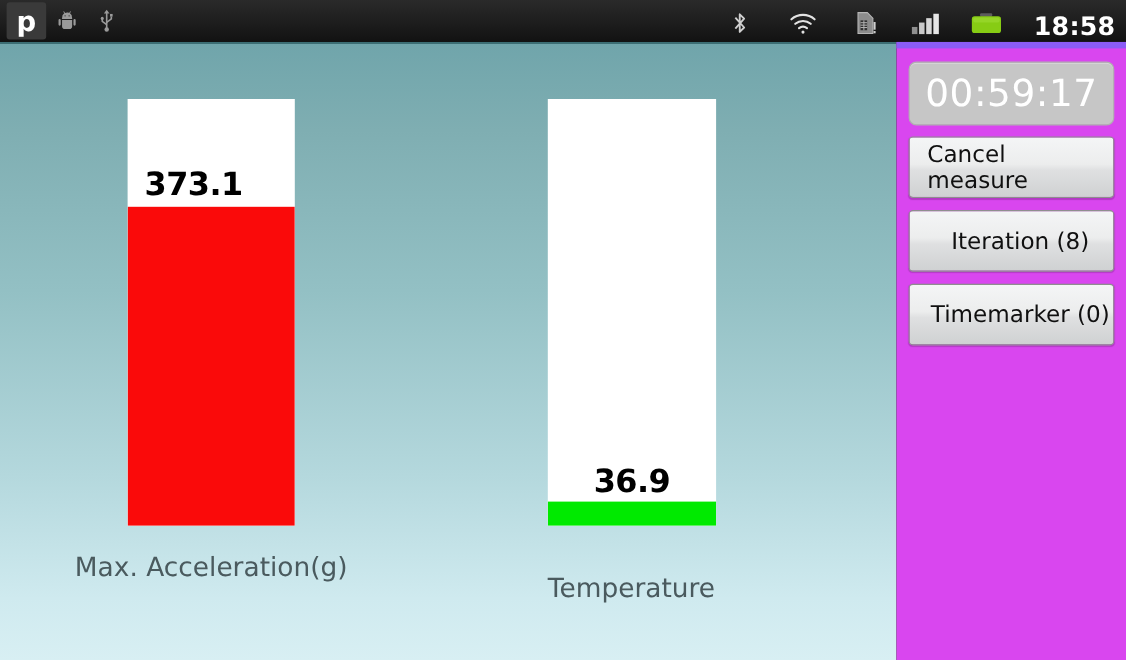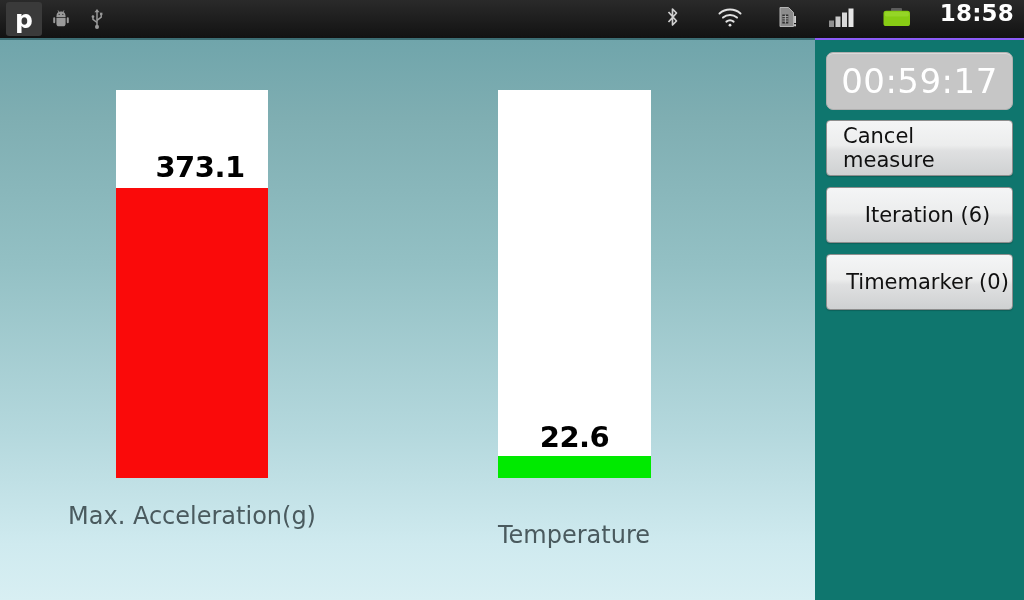--- a/index.html
+++ b/index.html
@@ -45,21 +45,21 @@
   }
   .sb-icon {
     width: 34px; height: 34px;
     display: flex; align-items: center; justify-content: center;
   }
   #statusbar-right {
     position: absolute;
     right: 10px; top: 0;
     height: 38px;
     display: flex;
-    align-items: flex-start;
+    align-items: flex-end;
     gap: 23px;
   }
   #clock {
     color: #fff;
     font-size: 23px;
     font-weight: bold;
     letter-spacing: 0.2px;
     font-family: "DejaVu Sans", sans-serif;
     padding-left: 3px;
   }
@@ -103,22 +103,22 @@
     font-family: "DejaVu Sans", sans-serif;
     white-space: nowrap;
     margin-top: 12px;
   }
 
   
   #side-panel {
     position: absolute;
     top: 38px; left: 815px;
     width: 209px; height: 562px;
-    background: #0f766e;
-    border-top: 2px solid #8b5cf6;
+    background: #d946ef;
+    border-top: 6px solid #8b5cf6;
     padding: 12px 11px 0 11px;
   }
   #timer-display {
     width: 187px; height: 58px;
     background: #c6c6c6;
     border: 1px solid #b0b0b0;
     border-radius: 7px;
     box-shadow: inset 0 1px 0 rgba(255,255,255,0.35);
     display: flex;
     align-items: center;
@@ -230,37 +230,37 @@
       <div id="clock">18:58</div>
     </div>
   </div>
 
   <div id="chart-panel">
 
     <div class="bar-group">
       <div class="bar-outer" style="left:116px; top:50px; width:152px; height:388px;">
         <div class="bar-fill" style="height:290px; background:#fa0a0a;"></div>
       </div>
-      <div class="bar-value" style="left:124px; width:152px; top:110px;">373.1</div>
+      <div class="bar-value" style="left:100px; width:152px; top:110px;">373.1</div>
       <div class="bar-label" style="left:46px; width:292px; top:450px;">Max. Acceleration(g)</div>
     </div>
 
     <div class="bar-group">
       <div class="bar-outer" style="left:498px; top:50px; width:153px; height:388px;">
         <div class="bar-fill" style="height:22px; background:#00ea00;"></div>
       </div>
-      <div class="bar-value" style="left:498px; width:153px; top:380px;">22.6</div>
+      <div class="bar-value" style="left:498px; width:153px; top:380px;">36.9</div>
       <div class="bar-label" style="left:428px; width:292px; top:469px;">Temperature</div>
     </div>
   </div>
 
   <div id="side-panel">
 
     <div id="timer-display">00:59:17</div>
 
     <div class="panel-button">Cancel measure</div>
 
-    <div class="panel-button">Iteration (6)</div>
+    <div class="panel-button">Iteration (8)</div>
 
     <div class="panel-button">Timemarker (0)</div>
   </div>
 
 </div>
 
 </body></html>

